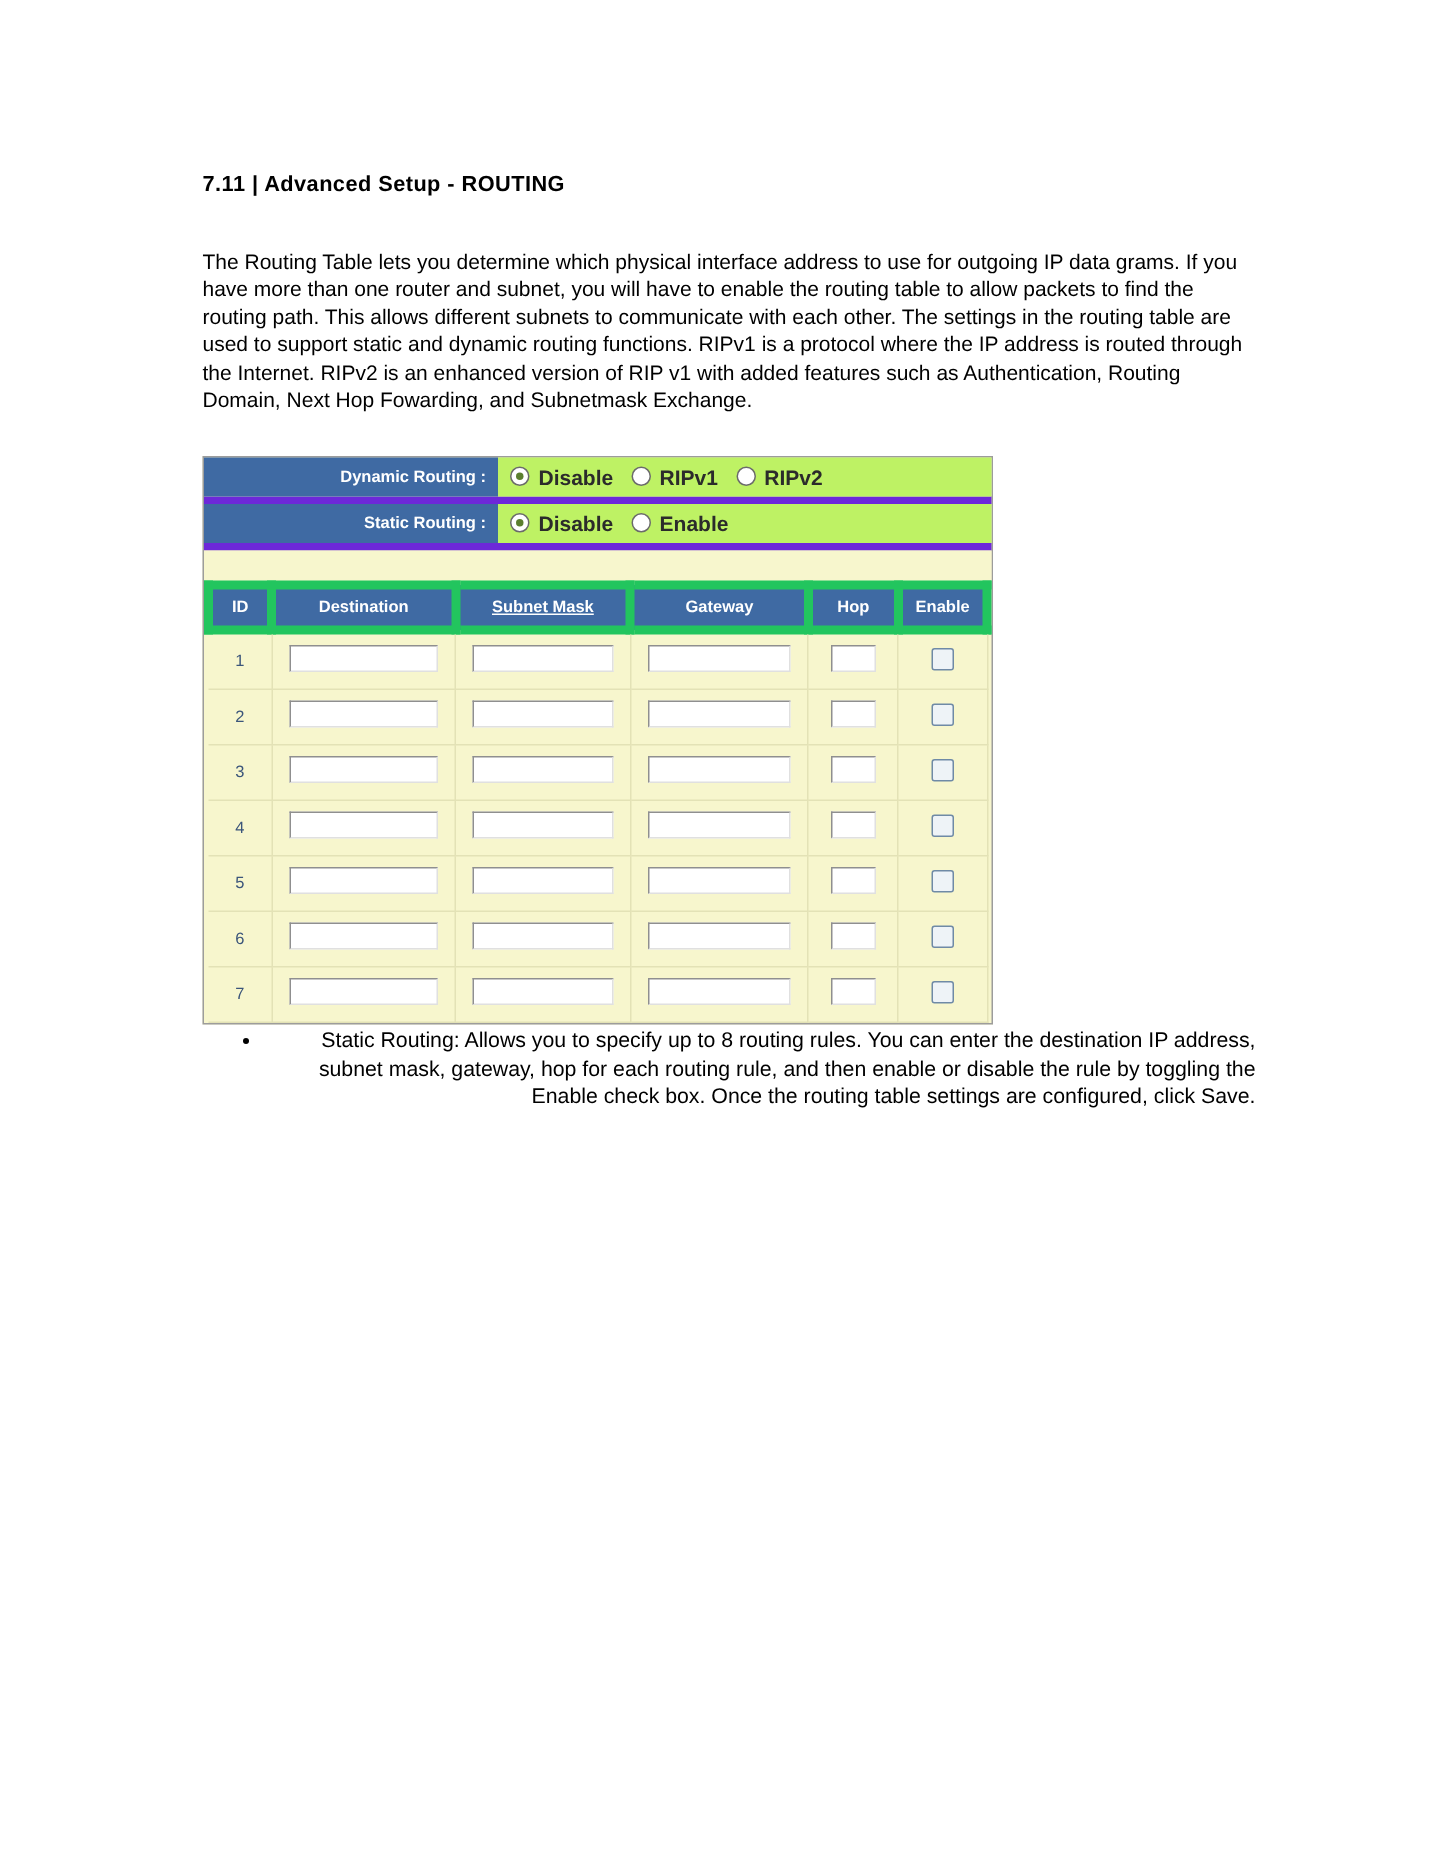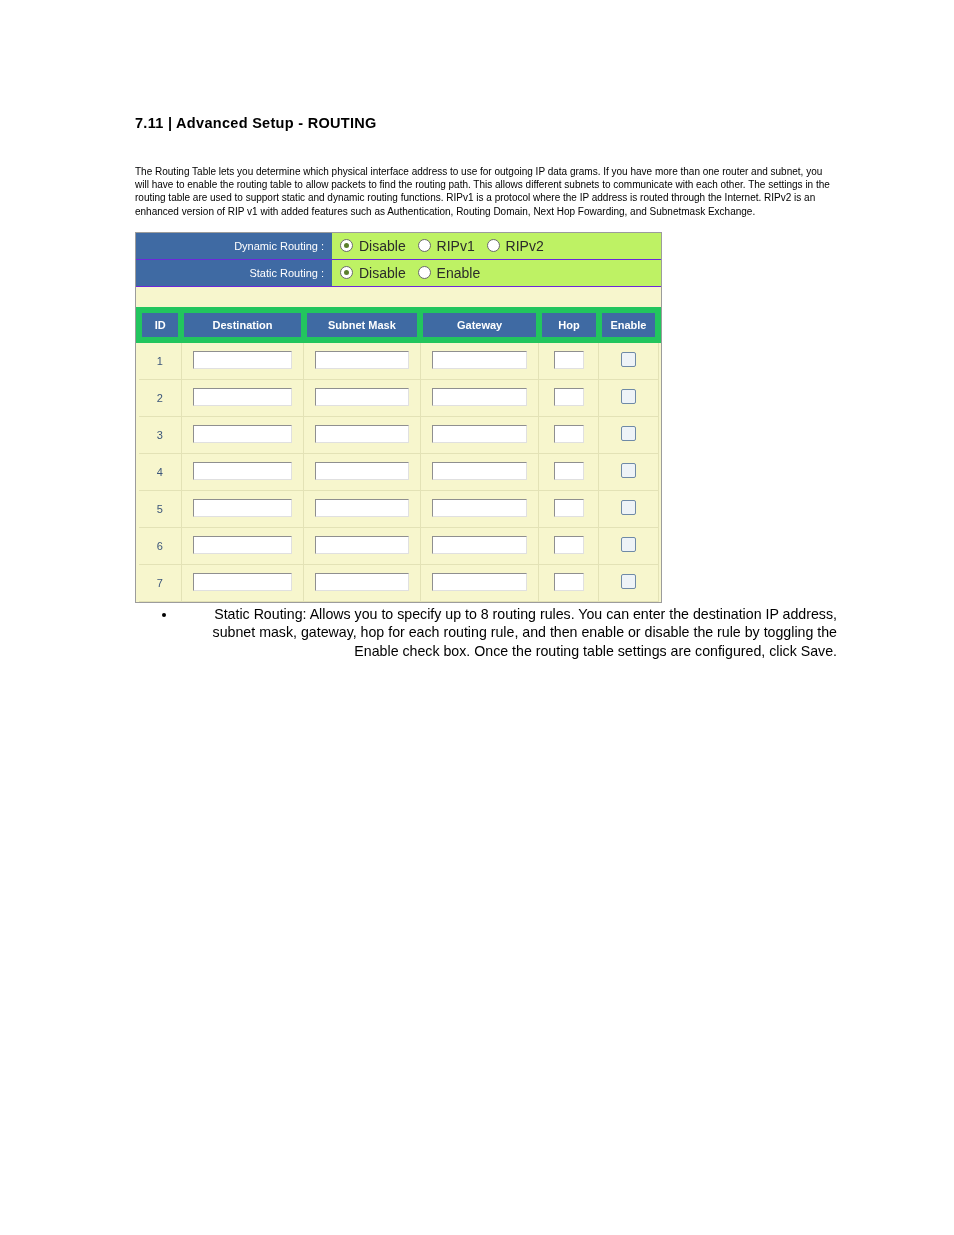--- a/index.html
+++ b/index.html
@@ -16,23 +16,23 @@
     box-sizing: border-box;
     padding: 115px 95px 60px 135px;
   }
   .heading {
     font-weight: bold;
     font-size: 14.5px;
     letter-spacing: .3px;
     margin-bottom: 34px;
   }
   .para {
-    font-size: 10px;
+    font-size: 14px;
     line-height: 1.32;
-    margin-bottom: 14px;
+    margin-bottom: 28px;
   }
   .para2 {
     font-size: 14.2px;
     line-height: 1.32;
     margin: 16px 0 4px 0;
   }
   ul.bullet {
     margin: 2px 0 0 42px;
     padding: 0;
     text-align: right;
@@ -48,21 +48,22 @@
   .panel {
     width: 525px;
     background: #f7f6cd;
     border: 1px solid #9c9c9c;
     font-size: 11px;
     color: #fff;
   }
   .opt-row {
     display: flex;
     align-items: flex-end;
-    border-bottom: 1px solid #6d28d9;
+    border-bottom: 5px solid #6d28d9;
+    font-weight: bold;
   }
   .opt-label {
     width: 196px;
     background: #3f6aa3;
     color: #fff;
     text-align: right;
     padding: 7px 8px 7px 6px;
     box-sizing: border-box;
     font-size: 11px;
   }
@@ -138,21 +139,21 @@
   .chk {
     display: inline-block;
     width: 13px;
     height: 13px;
     background: #eef3f7;
     border: 1px solid #6f8aa6;
     border-radius: 2px;
   }
   .col-id   { width: 34px; }
   .col-dest { width: 124px; }
-  .col-mask { width: 124px; }
+  .col-mask { width: 124px; text-decoration: underline; }
   .col-gw   { width: 124px; }
   .col-hop  { width: 54px; margin-left: 32px; }
   .col-en   { width: 48px; }
 </style>
 </head>
 <body>
 
 <div class="page">
   <div class="heading">7.11 | Advanced Setup - ROUTING</div>
 

